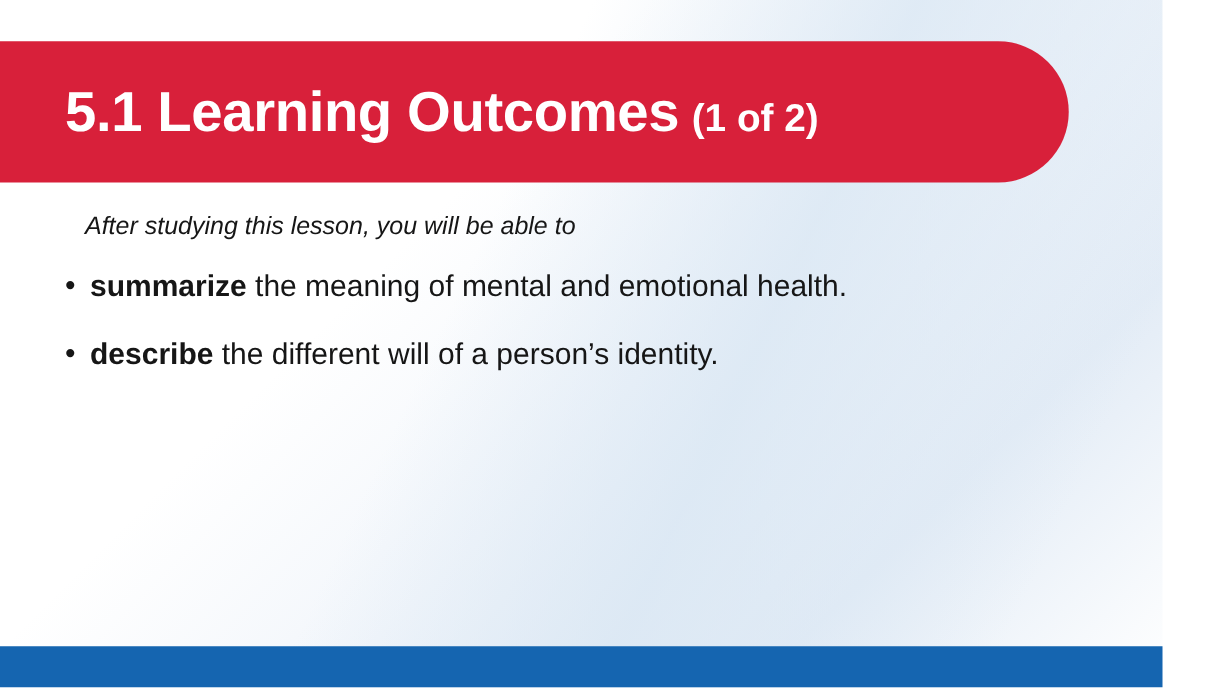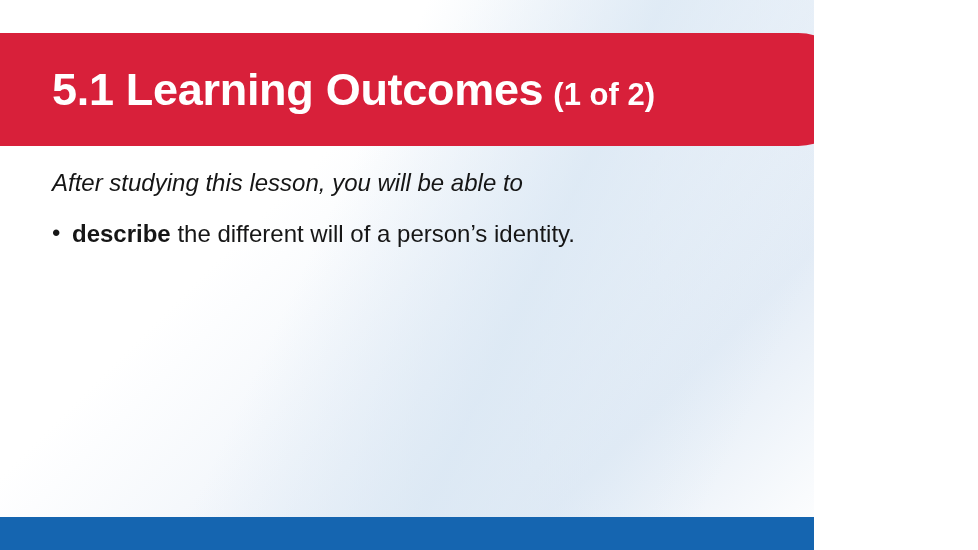--- a/index.html
+++ b/index.html
@@ -9,21 +9,21 @@
   body {
     width: 978px;
     height: 550px;
     overflow: hidden;
     font-family: "Liberation Sans", sans-serif;
     background: #ffffff;
   }
 
   .slide {
     position: relative;
-    width: 814px;
+    width: 930px;
     height: 550px;
     background: linear-gradient(135deg, #ffffff 0%, #ffffff 35%, #f2f6fb 55%, #e3ecf6 78%, #ffffff 100%);
     overflow: hidden;
   }
 
   
   .slide::before {
     content: "";
     position: absolute;
     top: 0;
@@ -68,25 +68,26 @@
   }
 
   .body-area {
     position: absolute;
     top: 170px;
     left: 52px;
     width: 880px;
   }
 
   .intro {
-    font-size: 24px;
+    font-size: 20px;
     font-style: italic;
     color: #161616;
     margin-bottom: 24px;
     line-height: 1.1;
+    margin-left: 16px;
   }
 
   .bullets {
     list-style: none;
     margin: 0;
     padding: 0;
   }
 
   .bullet {
     position: relative;
@@ -138,20 +139,23 @@
       <span class="title-main">5.1 Learning Outcomes</span><span class="title-sub">(1 of 2)</span>
     </div>
   </div>
 
   <div class="body-area">
 
     <div class="intro">After studying this lesson, you will be able to</div>
 
     <ul class="bullets">
 
+      <li class="bullet">
+        <b>summarize</b><span> the meaning of mental and emotional health.</span>
+      </li>
 
       <li class="bullet">
         <b>describe</b><span> the different will of a person’s identity.</span>
       </li>
 
 
 
     </ul>
   </div>
 

